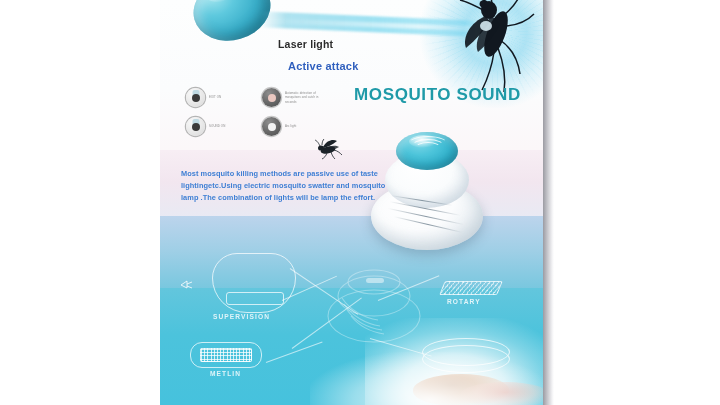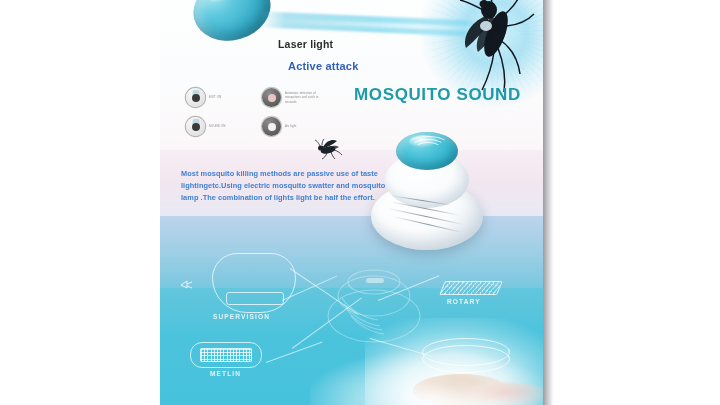--- a/index.html
+++ b/index.html
@@ -261,21 +261,21 @@
 
       <div class="spec-cell" style="left:76px;top:29px;">
         <div class="spec-ico">
           <span class="inner lite"></span>
         </div>
         <div class="spec-txt">Arc light</div>
       </div>
 
     </div>
 
-    <div class="blurb">Most mosquito killing methods are passive use of taste lightingetc.Using electric mosquito swatter and mosquito lamp .The combination of lights light be half the effort.</div>
+    <div class="blurb">Most mosquito killing methods are passive use of taste lightingetc.Using electric mosquito swatter and mosquito lamp .The combination of lights will be lamp the effort.</div>
 
     <div class="hero">
 
       <div class="mosquito-sm">
         <svg viewBox="0 0 30 22" width="30" height="22">
           <g fill="#1b2228">
             <ellipse cx="15" cy="12" rx="7.5" ry="3.4" transform="rotate(-12 15 12)"></ellipse>
             <ellipse cx="8" cy="10" rx="3" ry="2.6"></ellipse>
             <path d="M10 9 C14 2 20 1 24 3 C19 7 14 9 11 10 Z"></path>
             <path d="M11 11 C17 7 23 7 26 9 C21 12 15 13 12 13 Z" opacity=".8"></path>

